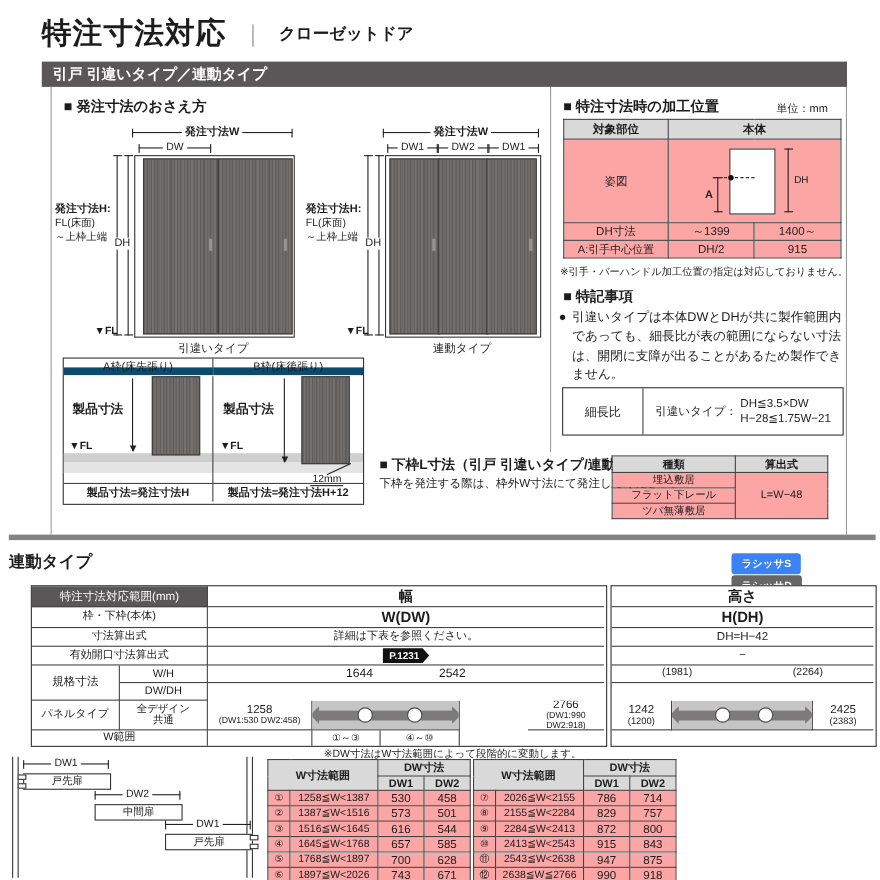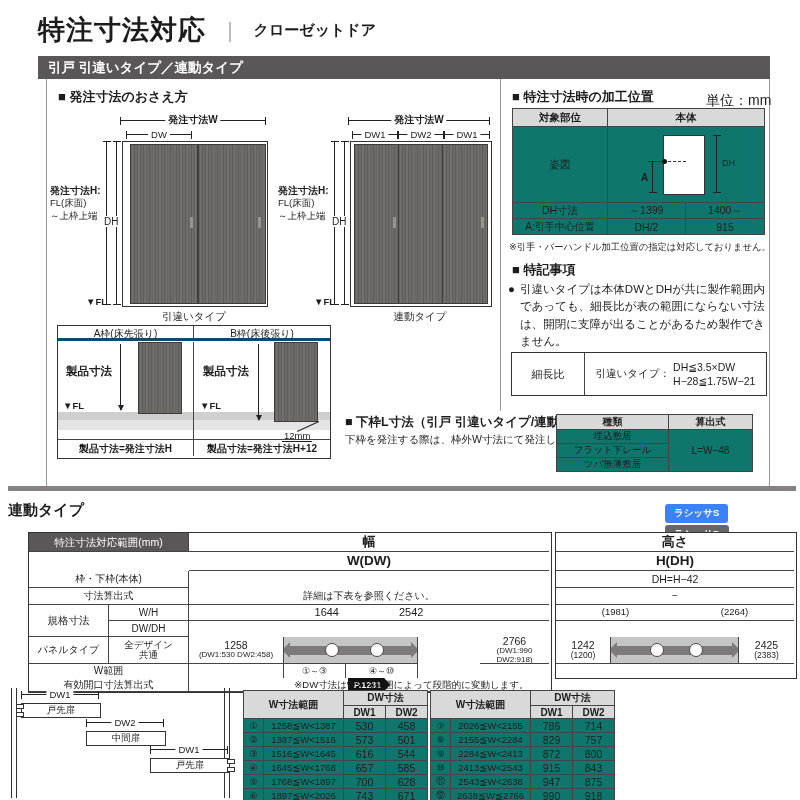--- a/index.html
+++ b/index.html
@@ -32,31 +32,31 @@
         background-image:repeating-linear-gradient(90deg,rgba(0,0,0,.13) 0 1px,transparent 1px 3px),
                          repeating-linear-gradient(90deg,rgba(255,255,255,.05) 0 2px,transparent 2px 7px);}
   .slot{position:absolute;width:3px;height:11px;background:#97938f;}
   .dimlbl{position:absolute;background:#fff;font-size:10px;padding:0 2px;}
   .htxt{font-size:9.5px;line-height:1.3;}
   .htxt b{font-size:10px;}
   .fl{font-size:9.5px;font-weight:bold;}
   .cap{font-size:10.5px;}
   
   .fbox{border:1.5px solid #333;}
-  .fhdr{font-size:10px;text-align:center;border-bottom:3px solid #0c4a6e;height:15px;line-height:15px;}
+  .fhdr{font-size:10px;text-align:center;border-bottom:7px solid #0c4a6e;height:15px;line-height:15px;}
   .fformula{font-size:10px;font-weight:bold;text-align:center;border-top:1px solid #444;height:17px;line-height:17px;}
   .adown{position:absolute;width:0;border-left:1px solid #222;}
   .adown::after{content:"";position:absolute;bottom:-1px;left:-3.5px;border-left:3.5px solid transparent;
                 border-right:3.5px solid transparent;border-top:6px solid #222;}
   
   table{border-collapse:collapse;table-layout:fixed;}
   .dtab{border:1.5px solid #333;}
   .dtab th,.dtab td{border:1px solid #444;text-align:center;padding:0;overflow:hidden;}
   .dtab th{background:#d9d9d9;font-size:10.5px;}
-  .dtab td{font-size:10.5px;background:#0f766e;}
+  .dtab td{font-size:10.5px;background:#fca5a5;}
   
   .grid{display:grid;border:1.5px solid #333;background:#fff;}
   .g{border-right:1px solid #444;border-bottom:1px solid #444;display:flex;align-items:center;
      justify-content:center;overflow:hidden;font-size:10px;text-align:center;line-height:1.15;}
   .g.nr{border-right:none;}.g.nb{border-bottom:none;}
   .g.dark{background:#595757;color:#fff;font-size:10.5px;}
   .g.big{font-size:13px;font-weight:bold;}
   .pref{background:#111;color:#fff;font-size:9px;font-weight:bold;padding:1.5px 9px 1.5px 6px;
         clip-path:polygon(0 0,calc(100% - 6px) 0,100% 50%,calc(100% - 6px) 100%,0 100%);}
   .bandwrap{width:100%;height:100%;background:#c6c5c5;display:flex;align-items:center;
@@ -182,21 +182,21 @@
       <div class="abs" style="left:238px;top:84px;width:24px;transform:rotate(-25deg);border-top:1px solid #222;"></div>
       <span class="abs" style="left:224px;top:88px;font-size:9.5px;border-bottom:1px solid #222;padding:0 2px;">12mm</span>
     </div>
     <div class="abs" style="left:0;top:113px;width:100%;display:flex;">
       <div class="fformula" style="width:50%;border-right:1px solid #444;box-sizing:border-box;">製品寸法=発注寸法H</div>
       <div class="fformula" style="width:50%;box-sizing:border-box;">製品寸法=発注寸法H+12</div>
     </div>
   </div>
 
   <div class="abs sect" style="left:512px;top:88px;">■ 特注寸法時の加工位置</div>
-  <div class="abs" style="left:706px;top:92px;font-size:14px;">単位：mm</div>
+  <div class="abs" style="left:706px;top:92px;font-size:10px;">単位：mm</div>
 
   <table class="dtab abs" style="left:512px;top:108px;width:252px;">
     <colgroup>
         <col style="width:95px">
         <col style="width:78px">
         <col style="width:79px">
       </colgroup>
     <tbody>
         <tr style="height:18px;">
       <th>対象部位</th>
@@ -276,22 +276,22 @@
   <div class="abs" style="left:8px;top:501px;font-size:15px;font-weight:bold;">連動タイプ</div>
   <div class="abs" style="left:660px;top:502px;">
     <span class="badge" style="background:#3b82f6;">ラシッサS</span>
     <span class="badge" style="background:#676565;">ラシッサD</span>
   </div>
 
   <div class="grid abs" style="left:28px;top:532px;width:522px;grid-template-columns:80px 80px 95px 62px 72px 62px 69px;grid-template-rows:19px 19px 17px 17px 16px 16px 27px 14px;">
     <div class="g dark" style="grid-column:1/span 2;">特注寸法対応範囲(mm)</div>
     <div class="g big nr" style="grid-column:3/span 5;">幅</div>
 
+    <div class="g" style="grid-column:1/span 2;">枠・下枠(本体)</div>
     <div class="g big nr" style="grid-column:3/span 5;font-size:13.5px;">W(DW)</div>
-    <div class="g" style="grid-column:1/span 2;">枠・下枠(本体)</div>
 
     <div class="g" style="grid-column:1/span 2;">寸法算出式</div>
     <div class="g nr" style="grid-column:3/span 5;">詳細は下表を参照ください。</div>
 
     <div class="g" style="grid-column:1/span 2;">有効開口寸法算出式</div>
     <div class="g nr" style="grid-column:3/span 5;">
       <span class="pref">P.1231</span>
     </div>
 
     <div class="g" style="grid-column:1;grid-row:5/span 2;font-size:10.5px;">規格寸法</div>

